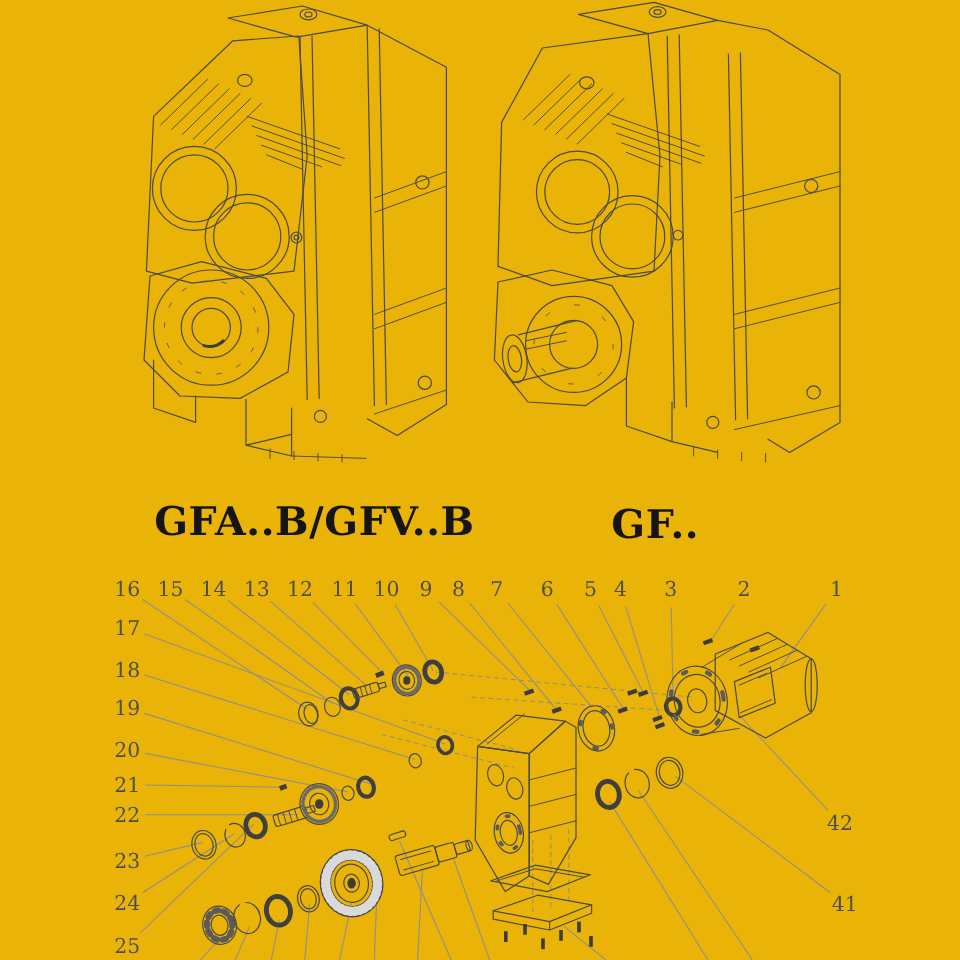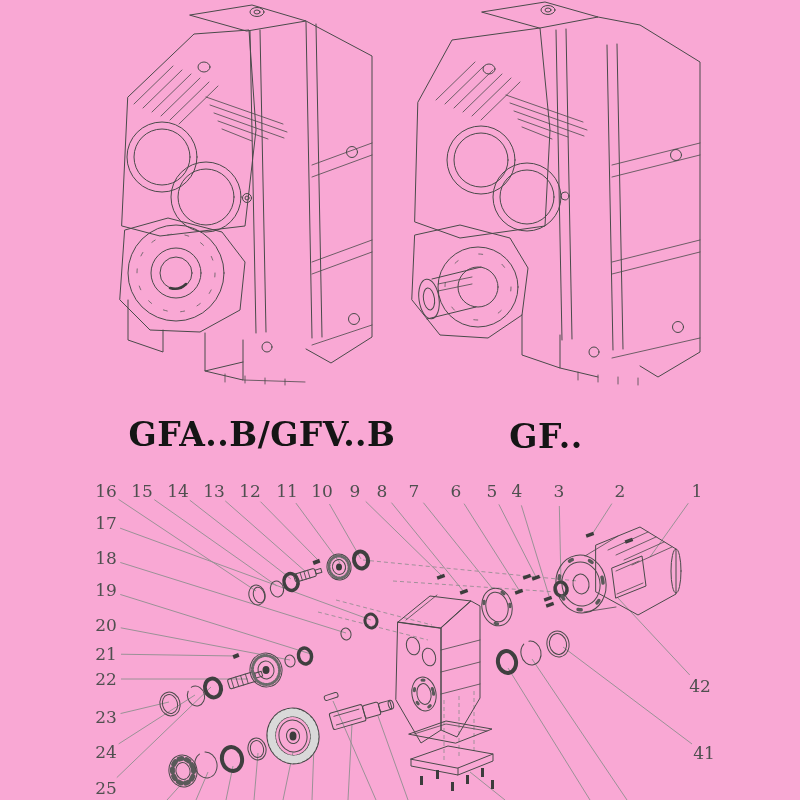--- a/index.html
+++ b/index.html
@@ -1,16 +1,16 @@
 <!DOCTYPE html>
 <html><head>
 <meta charset="utf-8">
 <style>
   html,body{margin:0;padding:0;background:#ffffff;}
-  #canvas{position:relative;width:800px;height:800px;background:#f9a8d4;overflow:hidden;
+  #canvas{position:relative;width:800px;height:800px;background:#eab308;overflow:hidden;
           font-family:"DejaVu Serif","Liberation Serif",serif;}
   svg{position:absolute;left:0;top:0;}
   .art{stroke:#4a4a4a;stroke-width:1;fill:none;stroke-linejoin:round;stroke-linecap:round;}
   .thin{stroke-width:0.8;}
   .dk{stroke:#3c3c3c;}
   .leader{stroke:#8f8f8f;stroke-width:0.9;fill:none;}
   .dash{stroke:#8a8a8a;stroke-width:0.8;fill:none;stroke-dasharray:4 3;}
   .num{font-family:"DejaVu Serif","Liberation Serif",serif;font-size:17px;fill:#4f4f4f;}
   .model-label{font-family:"DejaVu Serif","Liberation Serif",serif;font-weight:bold;
                font-size:33px;fill:#151515;letter-spacing:0.5px;}

